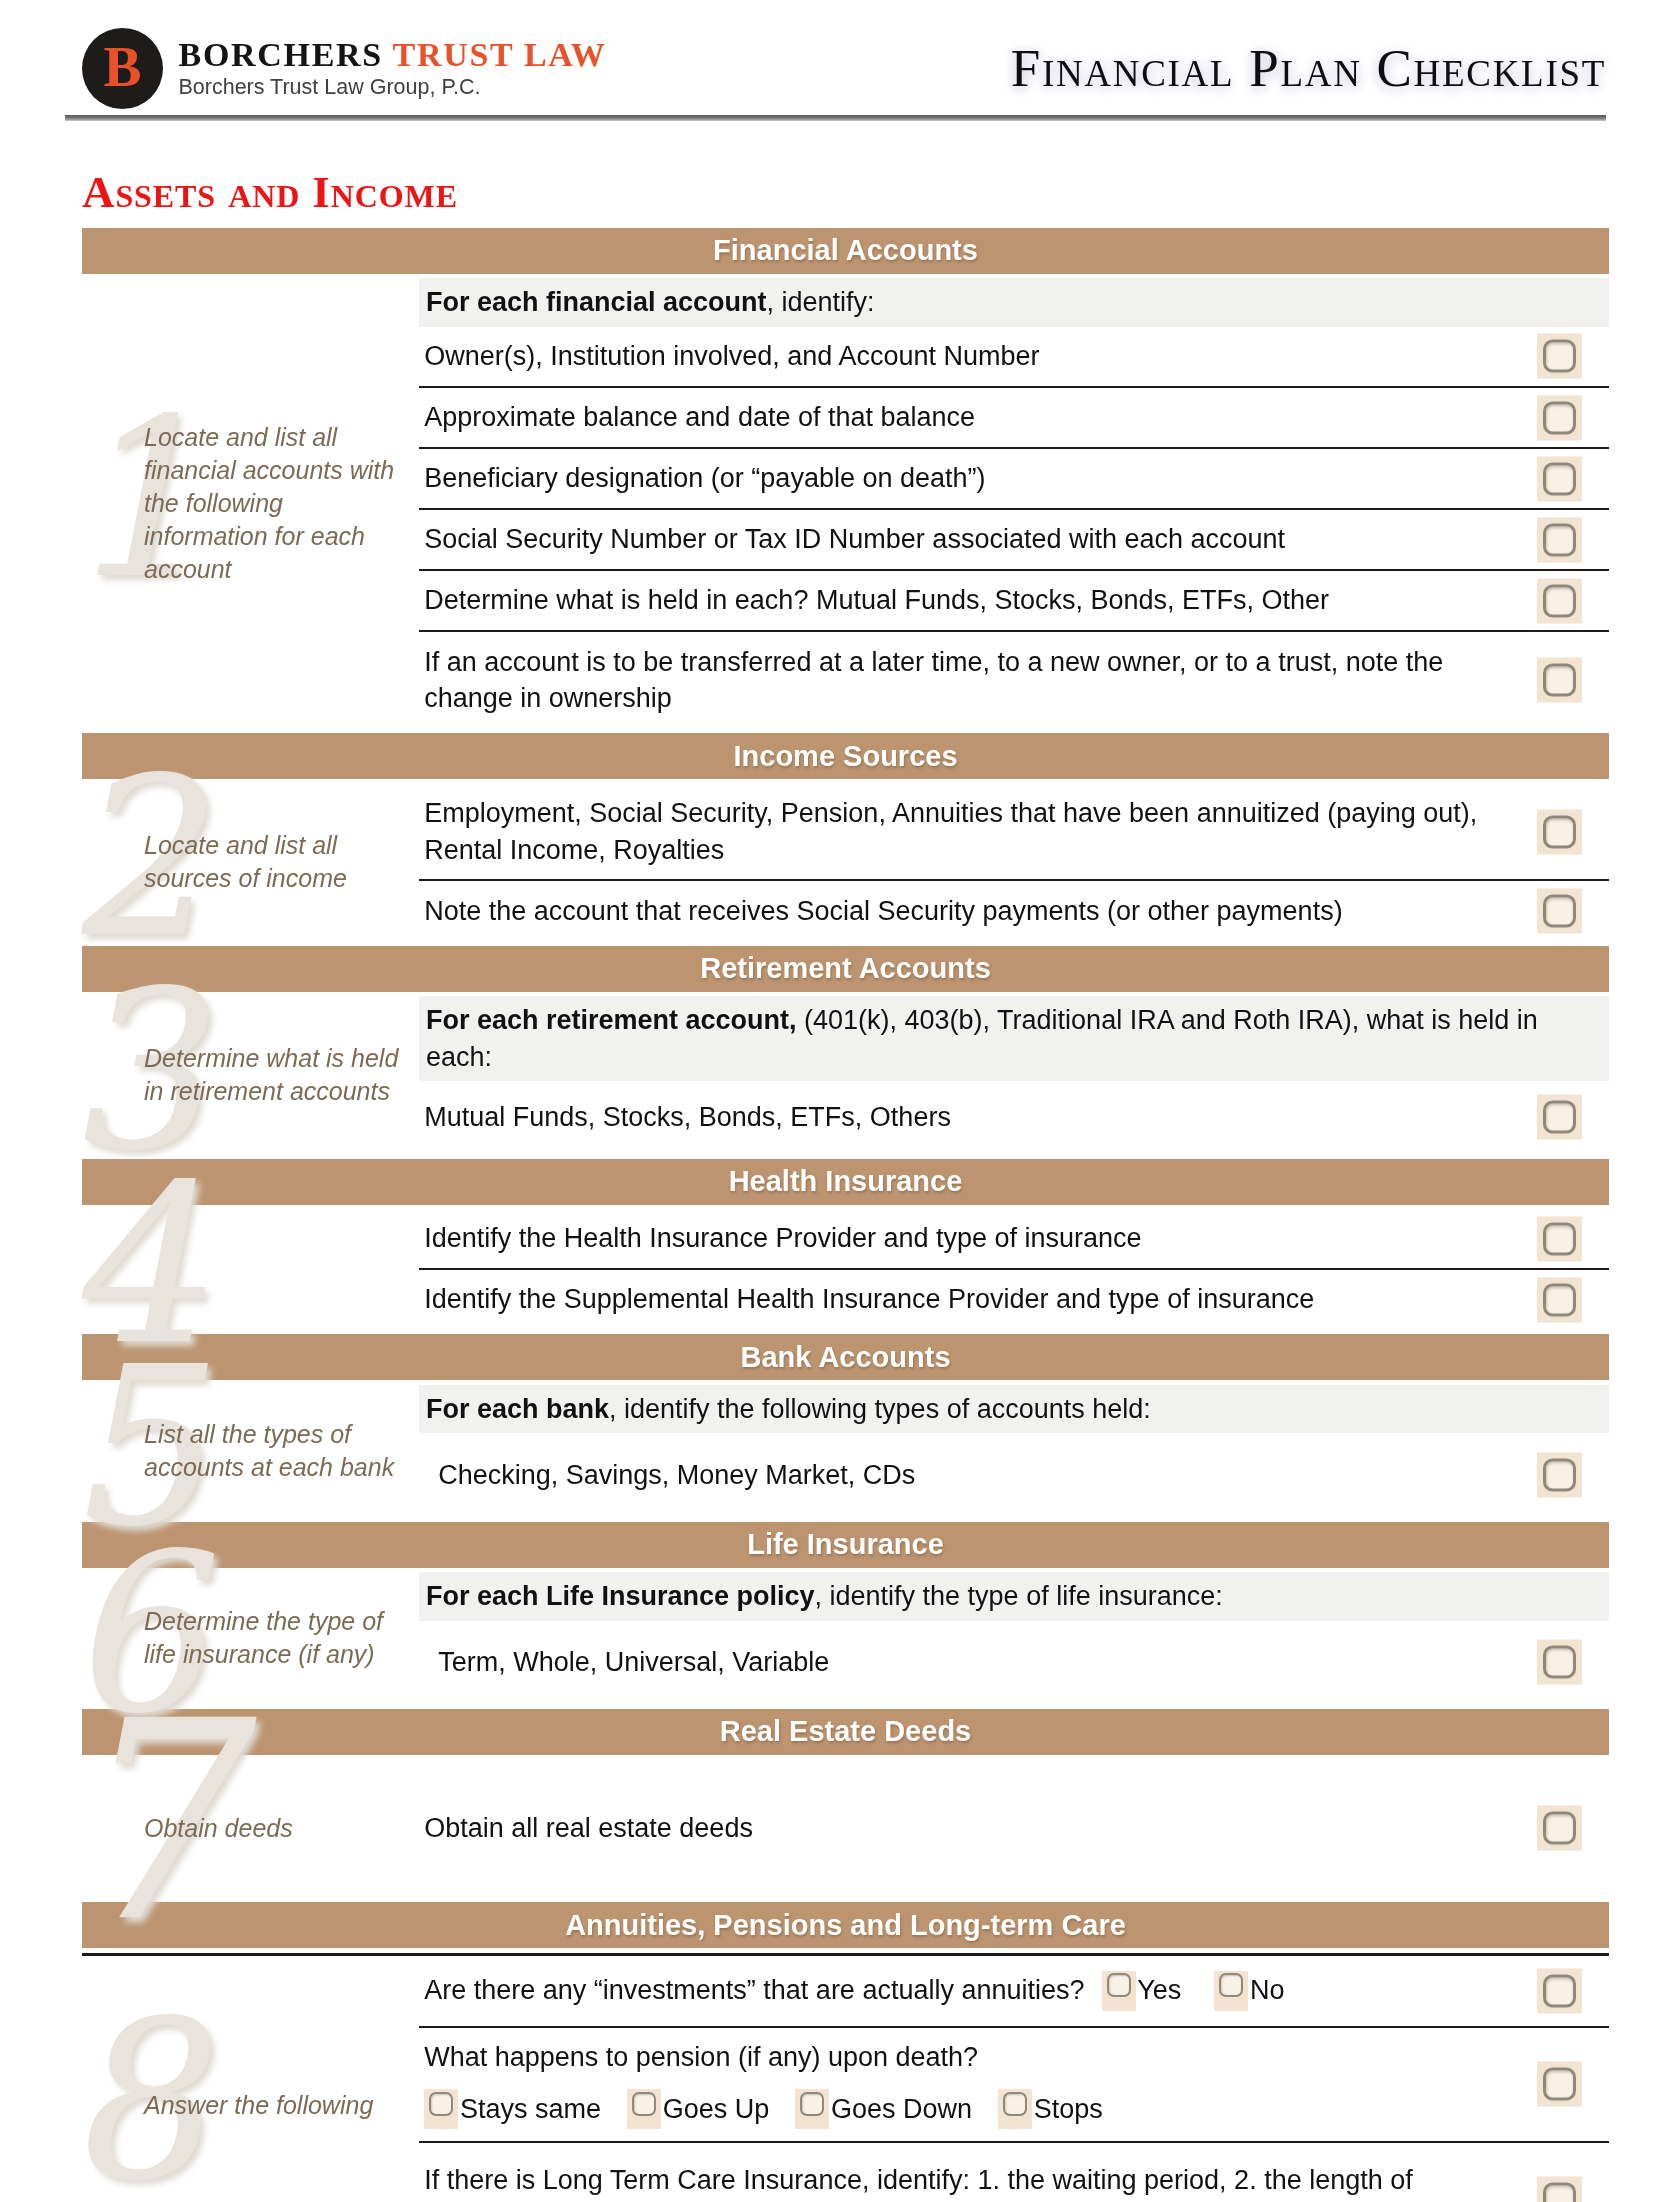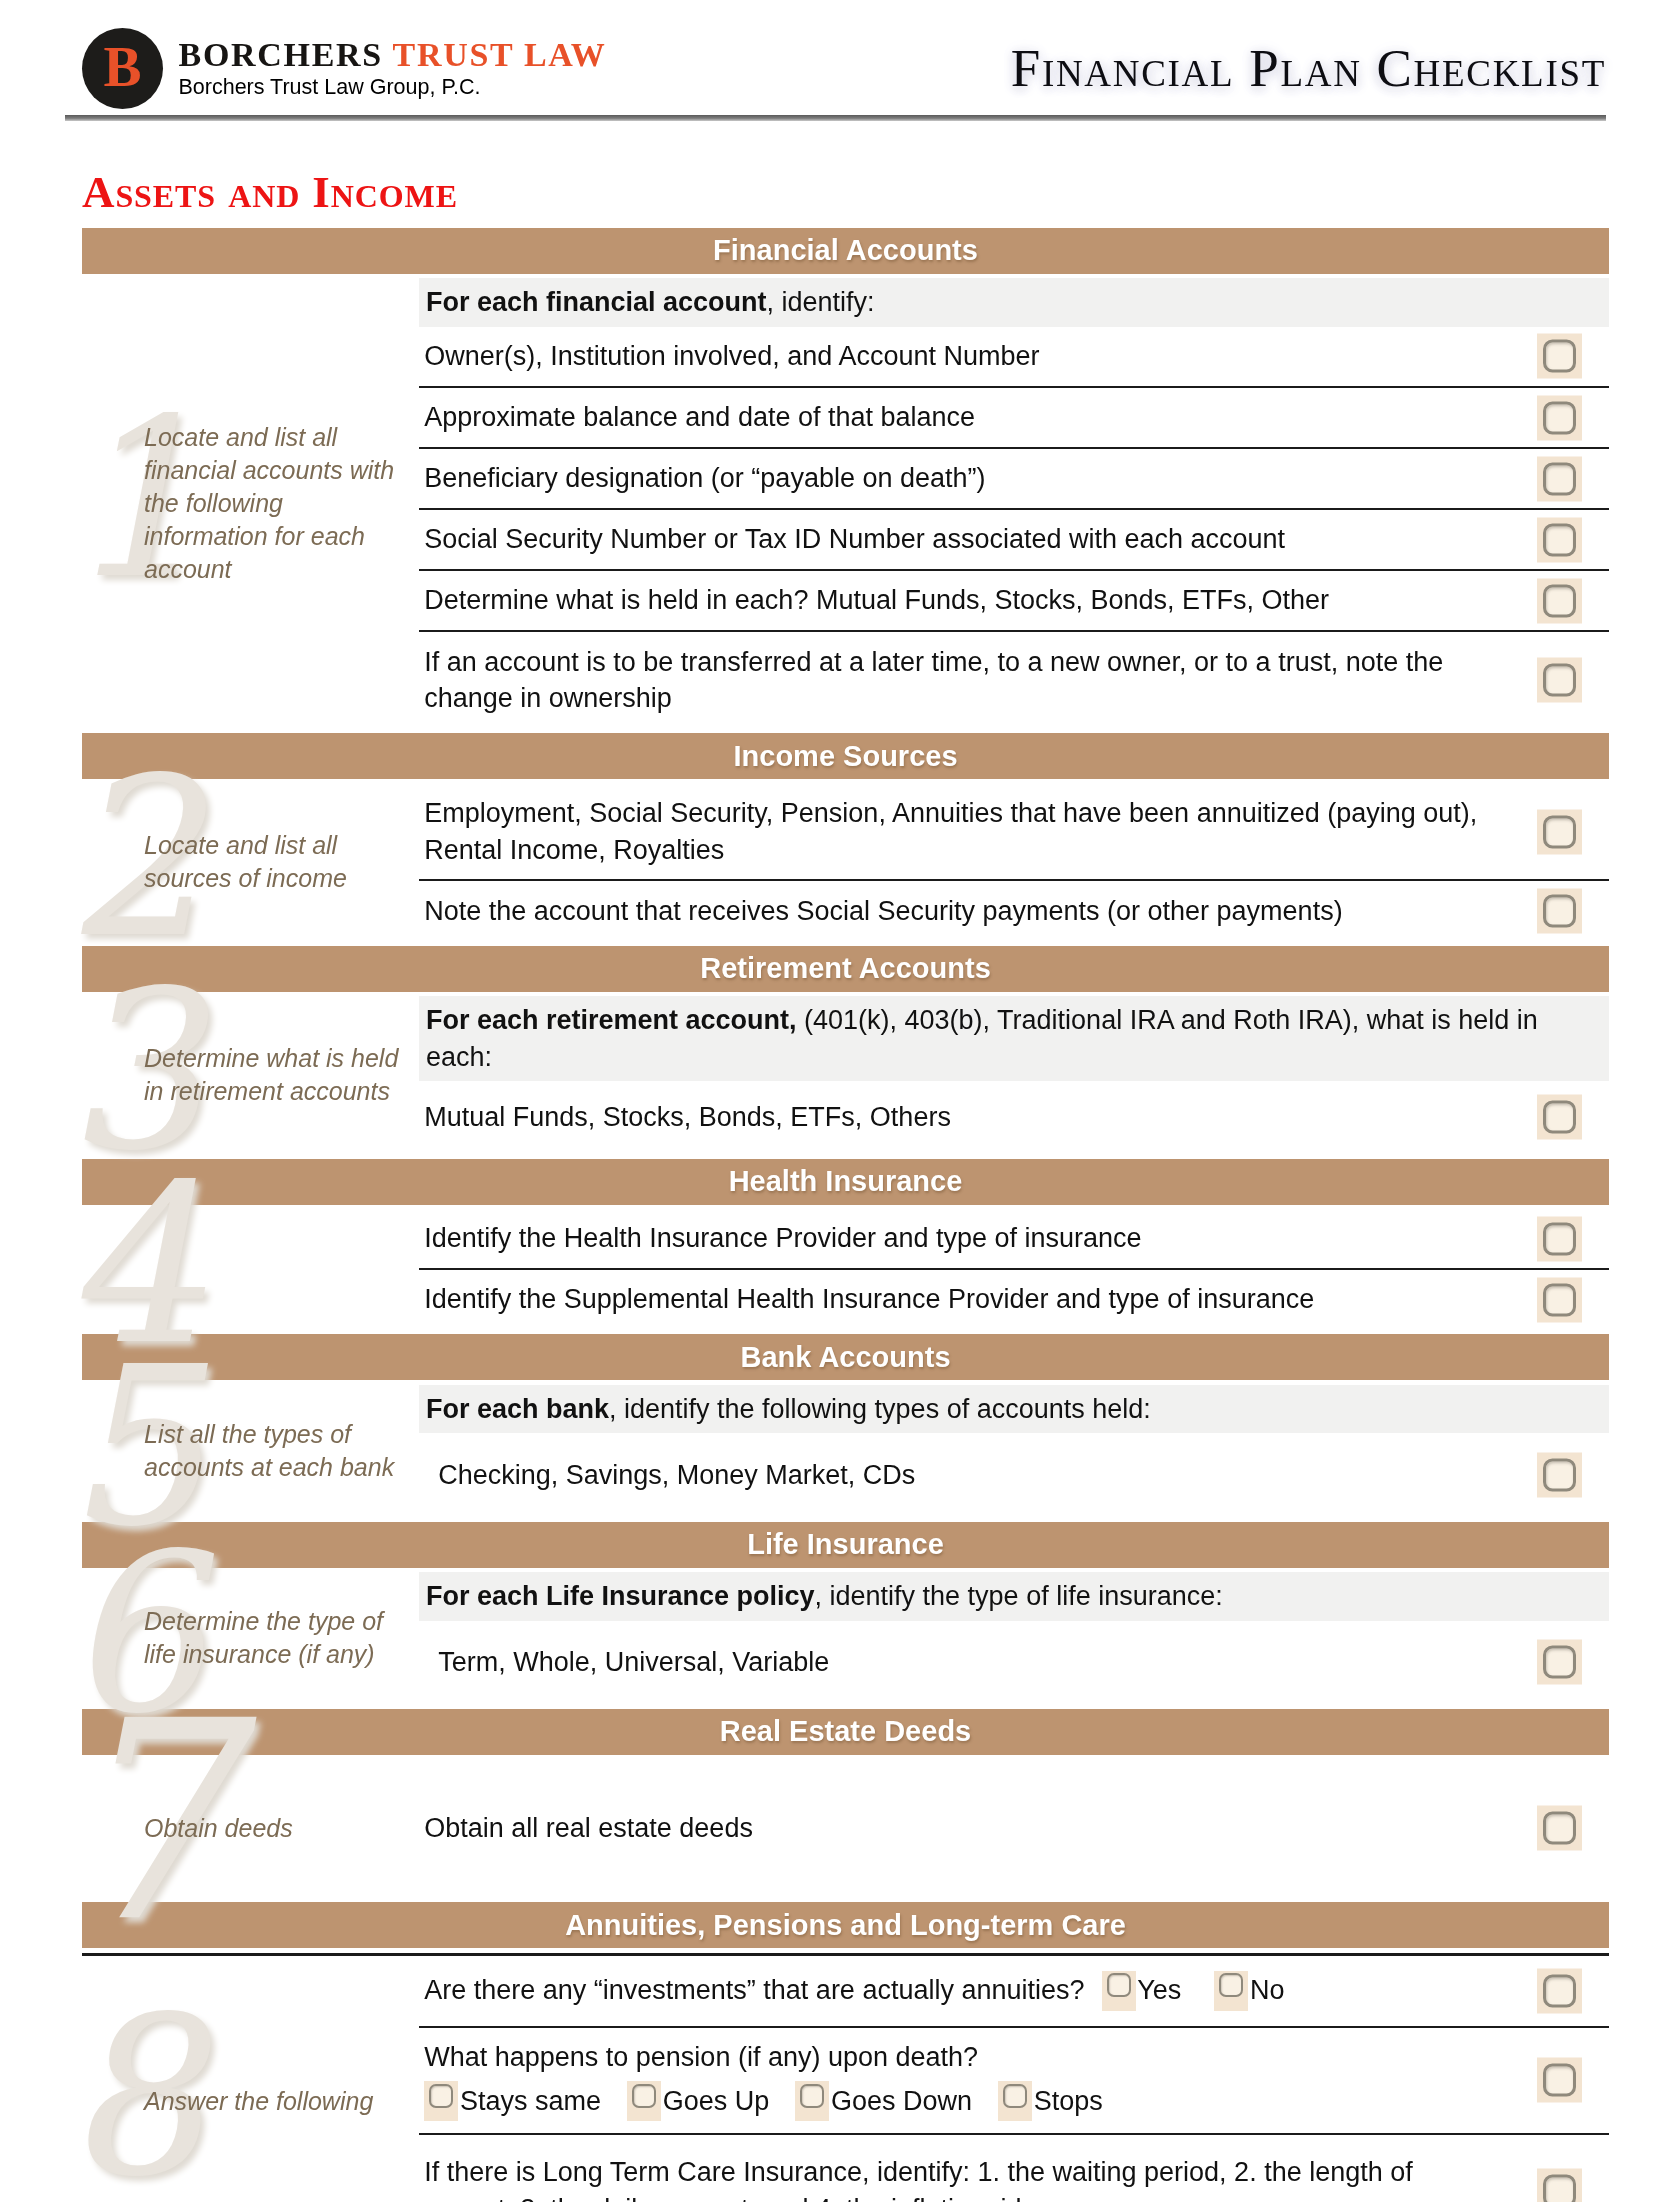--- a/index.html
+++ b/index.html
@@ -12,21 +12,21 @@
   body{width:1673px;min-height:2203px;margin:0 auto;font-family:"Liberation Sans",sans-serif;color:#111;}
   .page{width:1673px;padding-top:24px;position:relative;overflow:hidden;}
 
   
   .header{display:flex;justify-content:space-between;align-items:center;margin:0 67px 0 82px;height:88px;}
   .brand{display:flex;align-items:center;gap:15.5px;}
   .logo{width:81px;height:81px;border-radius:50%;background:#1d1c1a;display:flex;align-items:center;justify-content:center;}
   .logo span{font-family:"Liberation Serif",serif;font-weight:bold;font-size:57px;color:var(--orange,#E85129);transform:translateY(-1.7px);}
   .brand-text .line1{font-family:"Liberation Serif",serif;font-weight:bold;font-size:34px;letter-spacing:1.7px;color:#171513;}
   .brand-text .line1 .red{color:var(--orange,#E85129);}
-  .brand-text .line2{font-size:21.5px;color:#000000;margin-top:1.7px;}
+  .brand-text .line2{font-size:21.5px;color:#404040;margin-top:1.7px;}
   .doc-title{font-family:"Liberation Serif",serif;font-variant:small-caps;font-weight:500;font-size:53px;letter-spacing:1.7px;color:#0d0d12;
     text-shadow:2.6px 3.4px 10.3px #d9d9e6,-2.6px 2.6px 10.3px #e3e3ee,0 0 15.5px #e8e8f2;}
   .rule{height:5.2px;margin:3.4px 67px 0 65px;background:linear-gradient(to bottom,#595959 0%,#7d7d7d 55%,#c9c9c9 100%);}
 
   
   .page-title{margin:45px 0 10.3px 82px;font-family:"Liberation Serif",serif;font-variant:small-caps;font-weight:600;
     font-size:45px;letter-spacing:0.9px;color:var(--red,#ED1414);}
 
   
   .content{margin:0 64px 0 82px;width:1527px;}
@@ -52,21 +52,21 @@
   
   .cb{position:absolute;right:27px;top:50%;transform:translateY(-50%);width:45px;height:45px;background:var(--cb_bg,#F3E4D1);
     display:flex;align-items:center;justify-content:center;cursor:pointer;}
   .cb .box{width:33px;height:33px;background:var(--cb_inner,#F9F1E4);border:3.4px solid var(--cb_border,#8F897C);border-radius:9.5px;
     box-shadow:inset 0.9px 1.7px 2.6px rgba(60,50,40,.25);}
   .opt{display:inline-flex;align-items:center;white-space:nowrap;}
   .cb-inline{display:inline-flex;width:34px;height:40px;background:var(--cb_bg,#F3E4D1);align-items:flex-start;justify-content:center;
     padding-top:2.6px;margin-right:1.7px;cursor:pointer;}
   .cb-inline .box{width:24px;height:24px;background:var(--cb_inner,#F9F1E4);border:2.6px solid var(--cb_border,#8F897C);border-radius:6.9px;
     box-shadow:inset 0.9px 0.9px 1.7px rgba(60,50,40,.25);}
-  .opt-row{display:flex;align-items:center;gap:26px;margin-top:6px;}
+  .opt-row{display:flex;align-items:center;gap:26px;margin-top:14px;}
   .inline-opts{display:inline-flex;align-items:center;gap:33px;margin-left:17px;}
   .q-line{display:flex;align-items:center;flex-wrap:wrap;}
 </style>
 </head>
 <body>
 
 <div class="page">
 
   <div class="header">
     <div class="brand">

